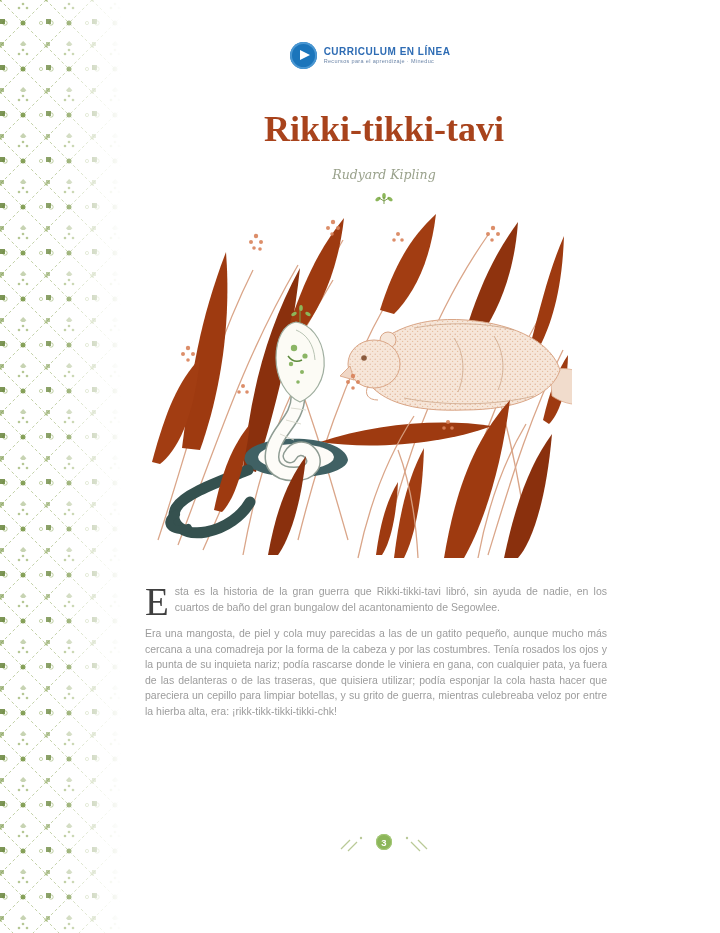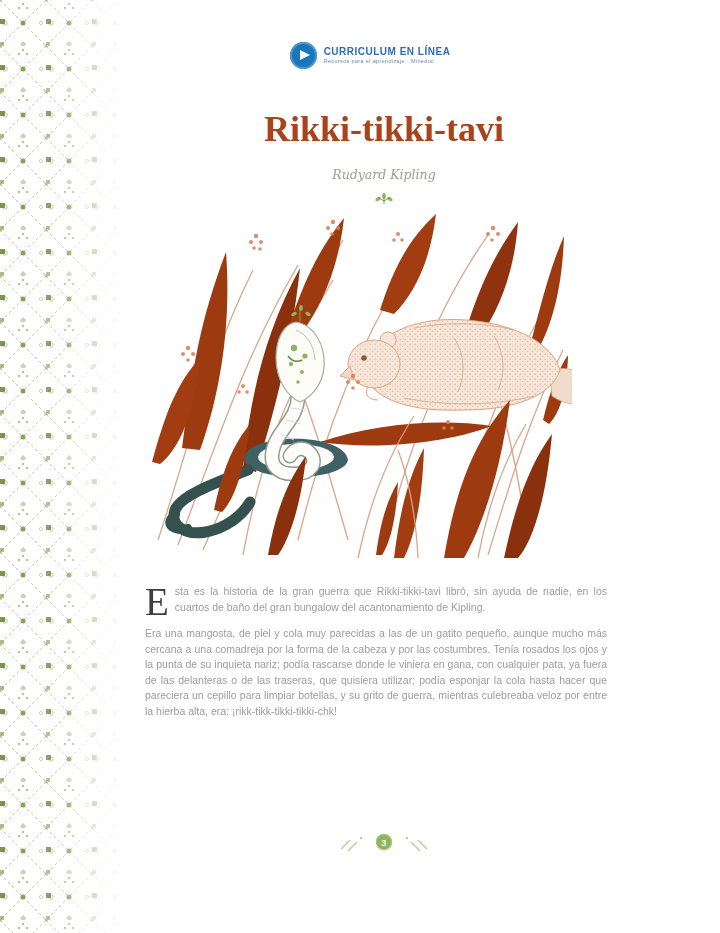--- a/index.html
+++ b/index.html
@@ -251,21 +251,21 @@
   <g fill="#d9825a" opacity="0.9">
     <circle cx="205" cy="166" r="2.2"></circle>
       <circle cx="200" cy="172" r="2"></circle>
       <circle cx="210" cy="172" r="2"></circle>
       <circle cx="205" cy="178" r="1.8"></circle>
   </g>
 </svg>
 
 <div class="text-block">
   <p>
-    <span class="dropcap">E</span><span>sta es la historia de la gran guerra que Rikki-tikki-tavi libró, sin ayuda de nadie, en los cuartos de baño del gran bungalow del acantonamiento de Kipling.</span>
+    <span class="dropcap">E</span><span>sta es la historia de la gran guerra que Rikki-tikki-tavi libró, sin ayuda de nadie, en los cuartos de baño del gran bungalow del acantonamiento de Segowlee.</span>
   </p>
   <p>
     <span>Era una mangosta, de piel y cola muy parecidas a las de un gatito pequeño, aunque mucho más cercana a una comadreja por la forma de la cabeza y por las costumbres. Tenía rosados los ojos y la punta de su inquieta nariz; podía rascarse donde le viniera en gana, con cualquier pata, ya fuera de las delanteras o de las traseras, que quisiera utilizar; podía esponjar la cola hasta hacer que pareciera un cepillo para limpiar botellas, y su grito de guerra, mientras culebreaba veloz por entre la hierba alta, era: ¡rikk-tikk-tikki-tikki-chk!</span>
   </p>
 </div>
 
 <div class="footer">
   <svg width="30" height="20" viewBox="0 0 30 20">
     <g stroke="#a8bc7e" stroke-width="1.2" fill="none" opacity="0.8">
       <path d="M4,17 L13,8"></path>

